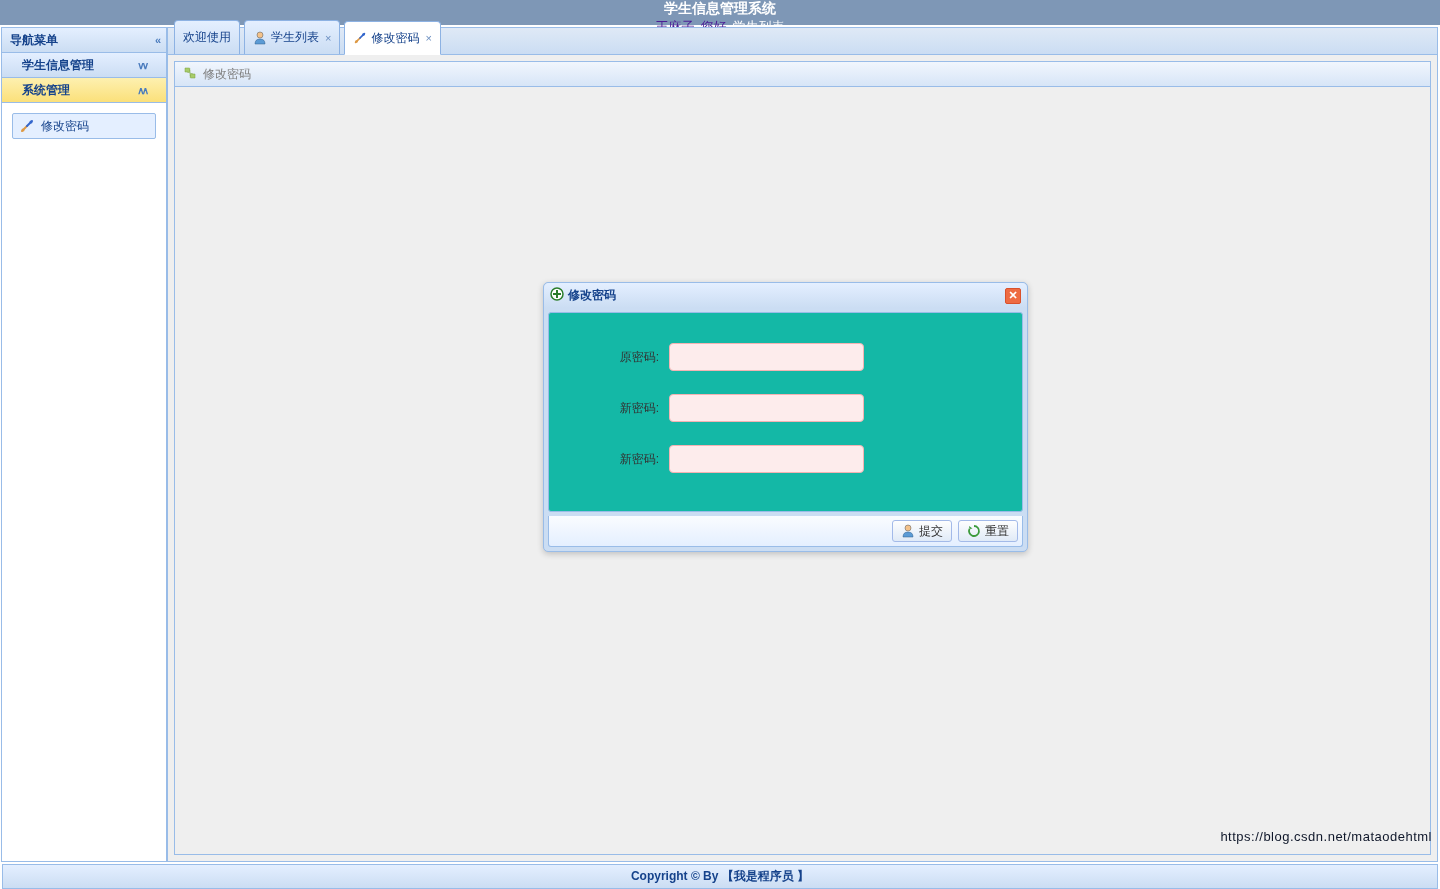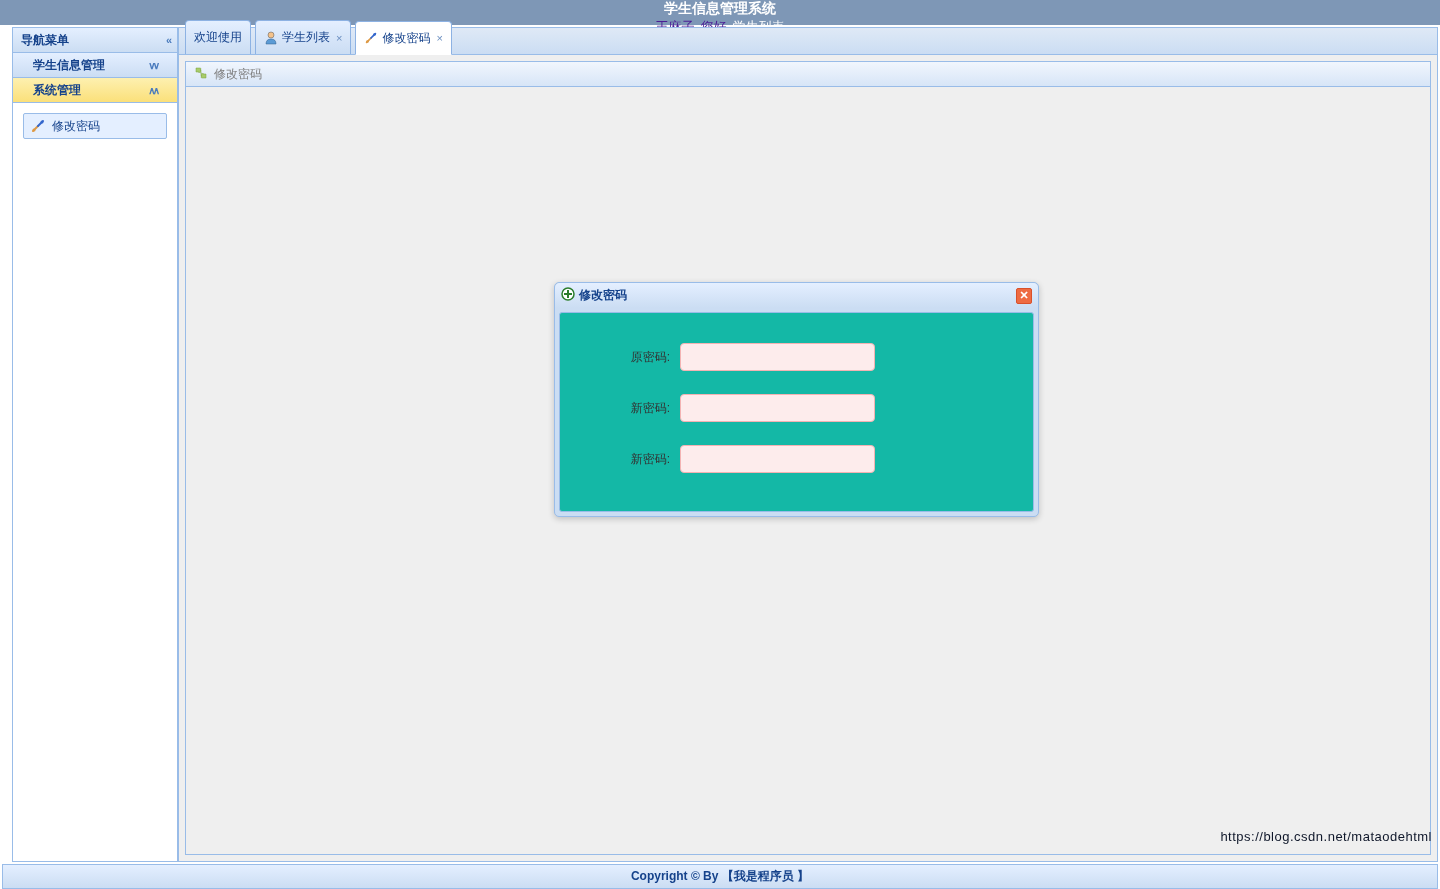--- a/index.html
+++ b/index.html
@@ -12,21 +12,21 @@
 .app-title { font-size: 14px; font-weight: bold; }
 .app-header-right { display: flex; align-items: center; gap: 6px; font-size: 13px; }
 .user-name { color: #4c1d95; }
 .greeting { color: #4c1d95; }
 .logout-link { color: #fff; text-decoration: underline; cursor: pointer; }
 
 .middle { display: flex; height: calc(100% - 25px - 25px); }
 
 .sidebar {
   width: 166px; border: 1px solid #99bce8; display: flex; flex-direction: column;
-  background: #fff; margin: 2px 0 2px 12px;
+  background: #fff; margin: 2px 0 2px 1px;
 }
 .sidebar-title {
   height: 25px; border-bottom: 1px solid #99bce8;
   background: linear-gradient(#e4efff, #cbddf3);
   display: flex; align-items: center; padding: 0 8px; font-weight: bold;
   color: #15428b; justify-content: space-between;
 }
 .collapse-icon { color: #4a7bbd; cursor: pointer; font-size: 11px; letter-spacing: -3px; }
 .accordion-header {
   height: 25px; border-bottom: 1px solid #99bce8;
@@ -234,20 +234,40 @@
               </div>
               <div class="form-row">
                 <div class="form-label">新密码:</div>
                 <input type="password" class="form-input" style="">
               </div>
               <div class="form-row">
                 <div class="form-label">新密码:</div>
                 <input type="password" class="form-input" style="">
               </div>
             </div>
+            <div class="dialog-footer">
+              <div class="btn">
+                <span class="btn-icon">
+                  <svg viewBox="0 0 14 14">
+                      <circle cx="7" cy="4" r="3" fill="#f4c28a" stroke="#555" stroke-width="0.5"></circle>
+                      <path d="M2 13 Q2 8 7 8 Q12 8 12 13 Z" fill="#5b9bd5" stroke="#2e5c8a" stroke-width="0.5"></path>
+                    </svg>
+                </span>
+                <span>提交</span>
+              </div>
+              <div class="btn">
+                <span class="btn-icon">
+                  <svg viewBox="0 0 14 14">
+                      <path d="M7 2 a5 5 0 1 1 -4.5 2.8" fill="none" stroke="#3a9a3a" stroke-width="1.8"></path>
+                      <path d="M2 2 l0.5 3 l3 -0.5 z" fill="#3a9a3a"></path>
+                    </svg>
+                </span>
+                <span>重置</span>
+              </div>
+            </div>
           </div>
 
         </div>
       </div>
     </div>
 
   </div>
 </div>
 
 <div class="footer">

